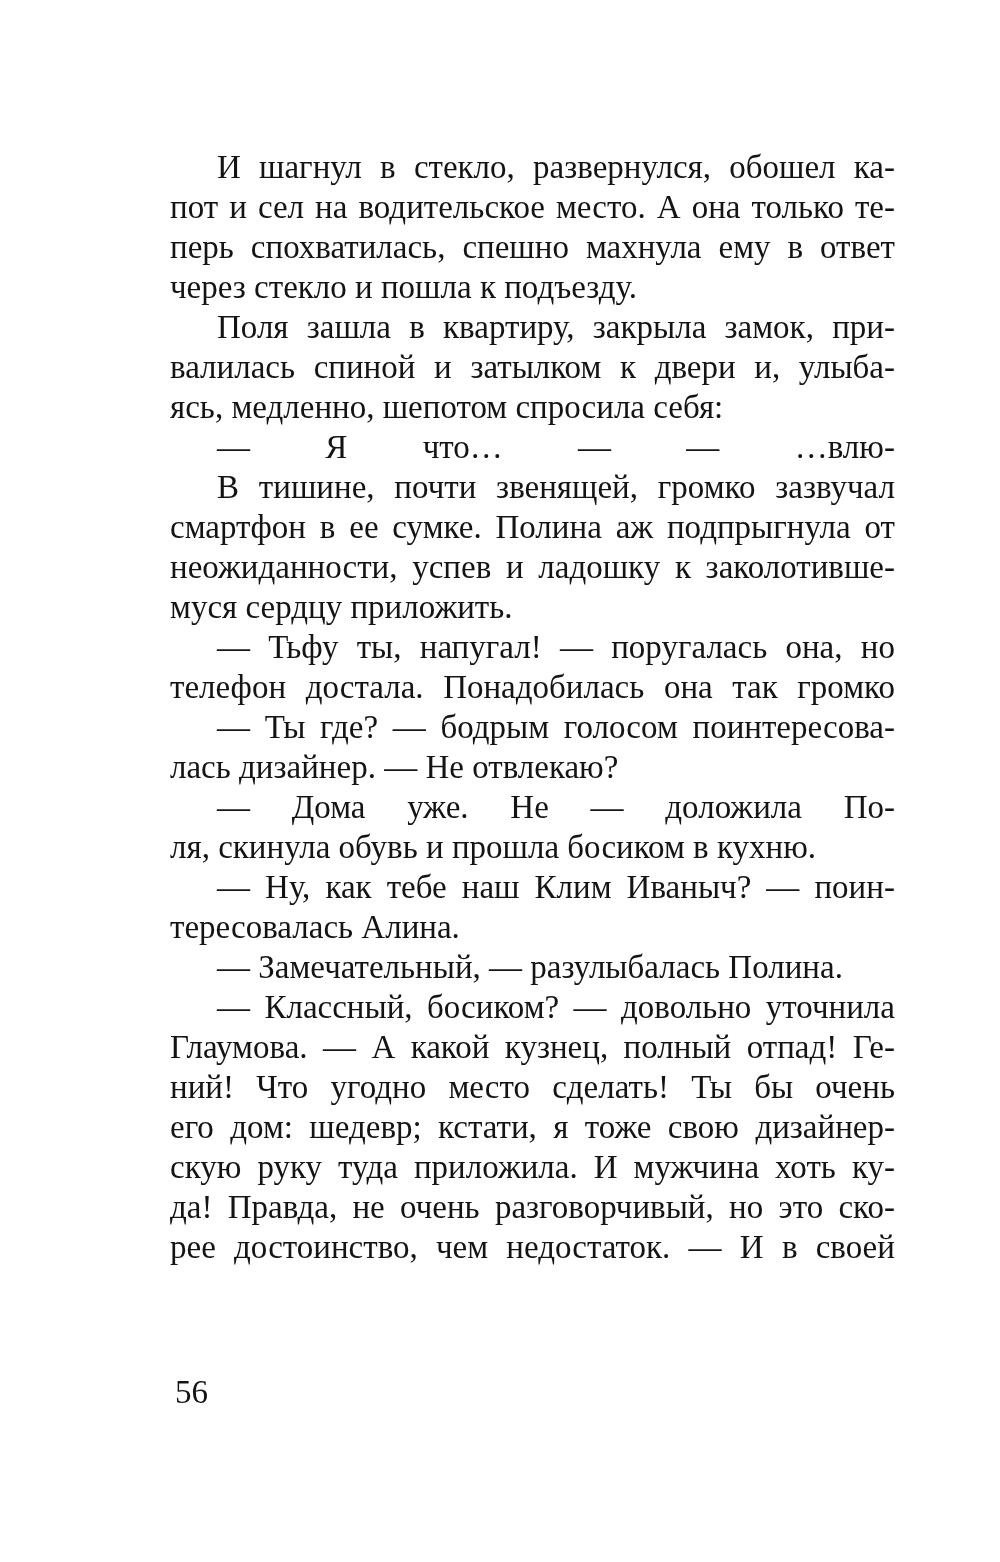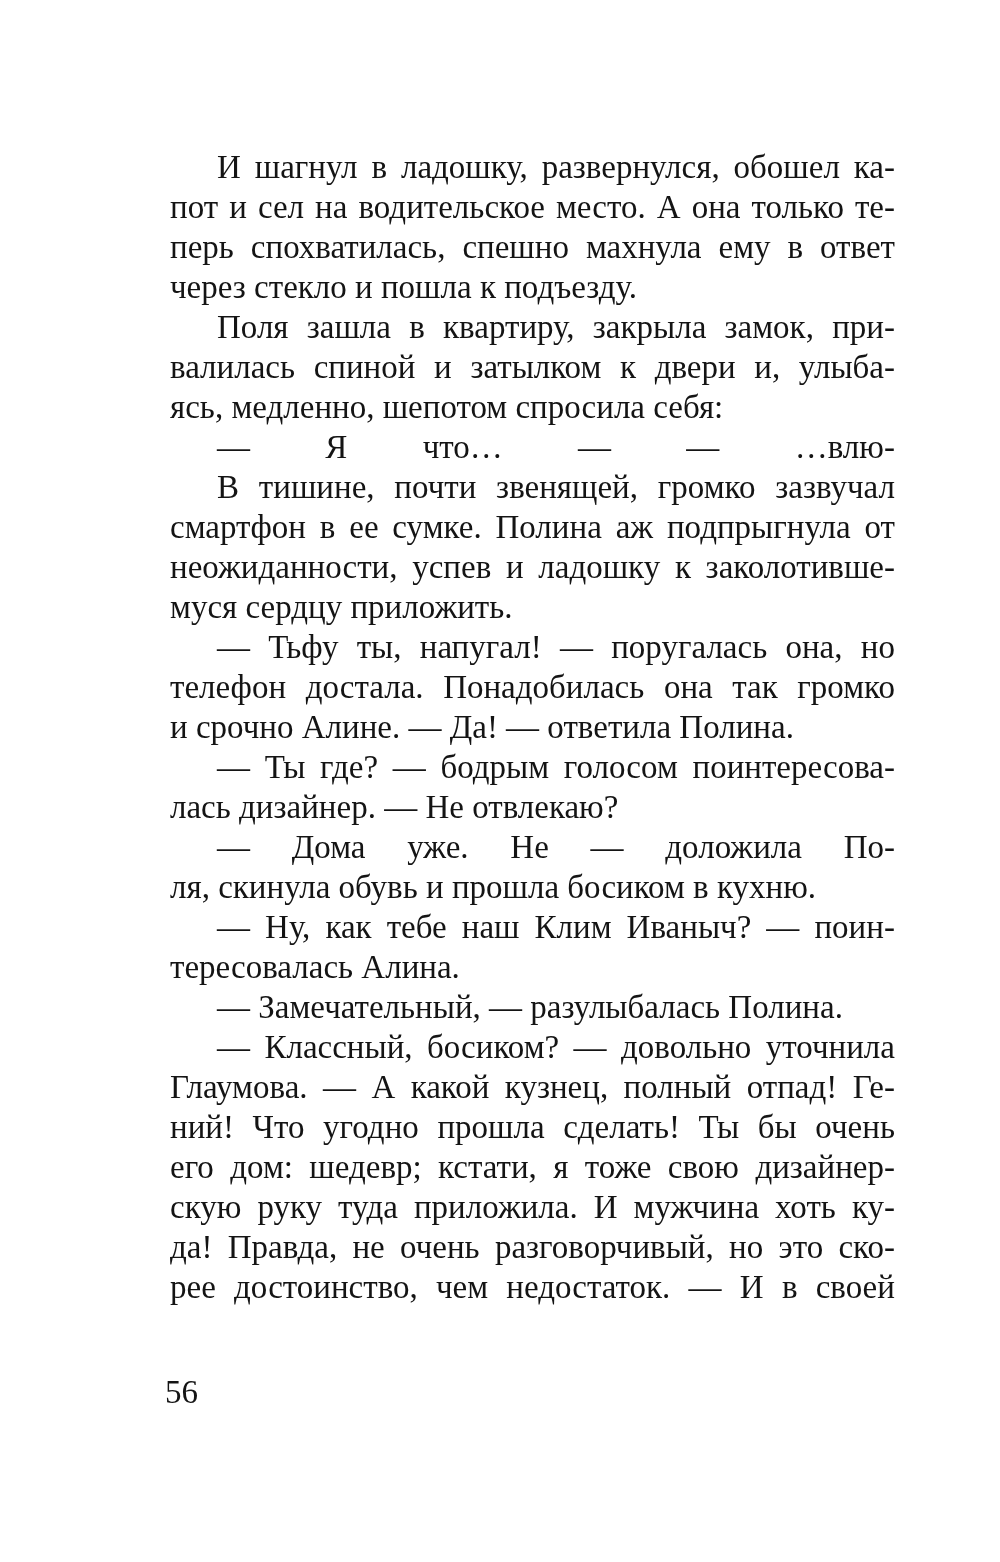--- a/index.html
+++ b/index.html
@@ -34,39 +34,39 @@
   }
   .line.justify {
     display: flex;
     flex-wrap: nowrap;
     justify-content: space-between;
     align-items: baseline;
   }
   .line.indent { padding-left: 47px; }
   .page-number {
     position: absolute;
-    left: 165px;
+    left: 175px;
     top: 1372px;
     font-size: 33px;
     line-height: 40px;
     color: #141414;
     text-align: center;
   }
 </style>
 </head>
 <body>
 
 <div class="book-page">
   <div class="text-block">
       <div class="paragraph">
         <div class="line justify indent">
           <span>И</span>
           <span>шагнул</span>
           <span>в</span>
-          <span>ладошку,</span>
+          <span>стекло,</span>
           <span>развернулся,</span>
           <span>обошел</span>
           <span>ка-</span>
         </div>
         <div class="line justify">
           <span>пот</span>
           <span>и</span>
           <span>сел</span>
           <span>на</span>
           <span>водительское</span>
@@ -160,21 +160,20 @@
           <span>но</span>
         </div>
         <div class="line justify">
           <span>телефон</span>
           <span>достала.</span>
           <span>Понадобилась</span>
           <span>она</span>
           <span>так</span>
           <span>громко</span>
         </div>
-        <div class="line">и срочно Алине. — Да! — ответила Полина.</div>
       </div>
       <div class="paragraph">
         <div class="line justify indent">
           <span>—</span>
           <span>Ты</span>
           <span>где?</span>
           <span>—</span>
           <span>бодрым</span>
           <span>голосом</span>
           <span>поинтересова-</span>
@@ -226,21 +225,21 @@
           <span>какой</span>
           <span>кузнец,</span>
           <span>полный</span>
           <span>отпад!</span>
           <span>Ге-</span>
         </div>
         <div class="line justify">
           <span>ний!</span>
           <span>Что</span>
           <span>угодно</span>
-          <span>прошла</span>
+          <span>место</span>
           <span>сделать!</span>
           <span>Ты</span>
           <span>бы</span>
           <span>очень</span>
         </div>
         <div class="line justify">
           <span>его</span>
           <span>дом:</span>
           <span>шедевр;</span>
           <span>кстати,</span>

